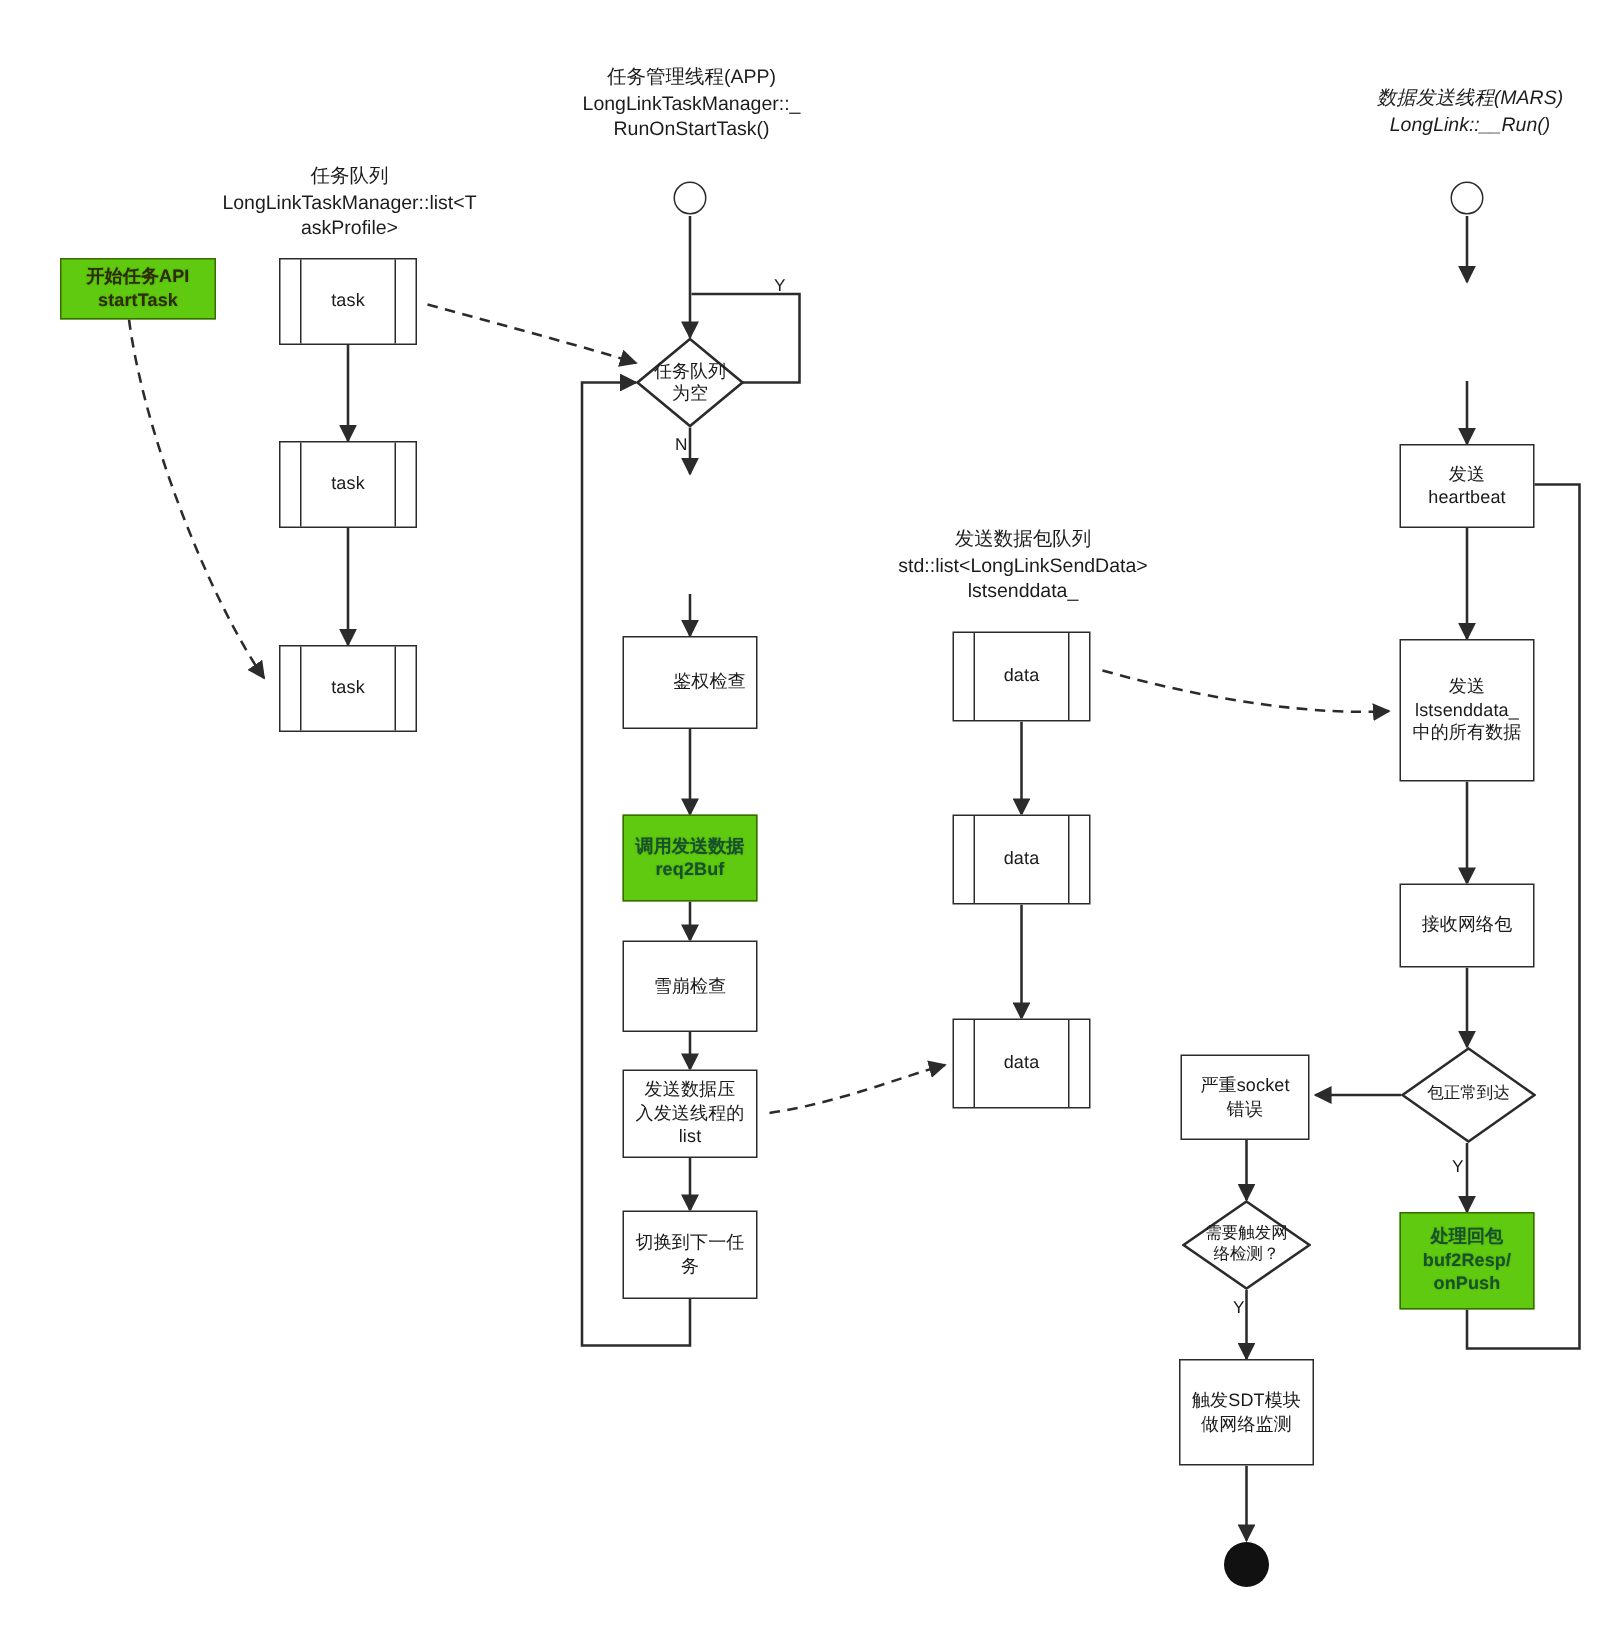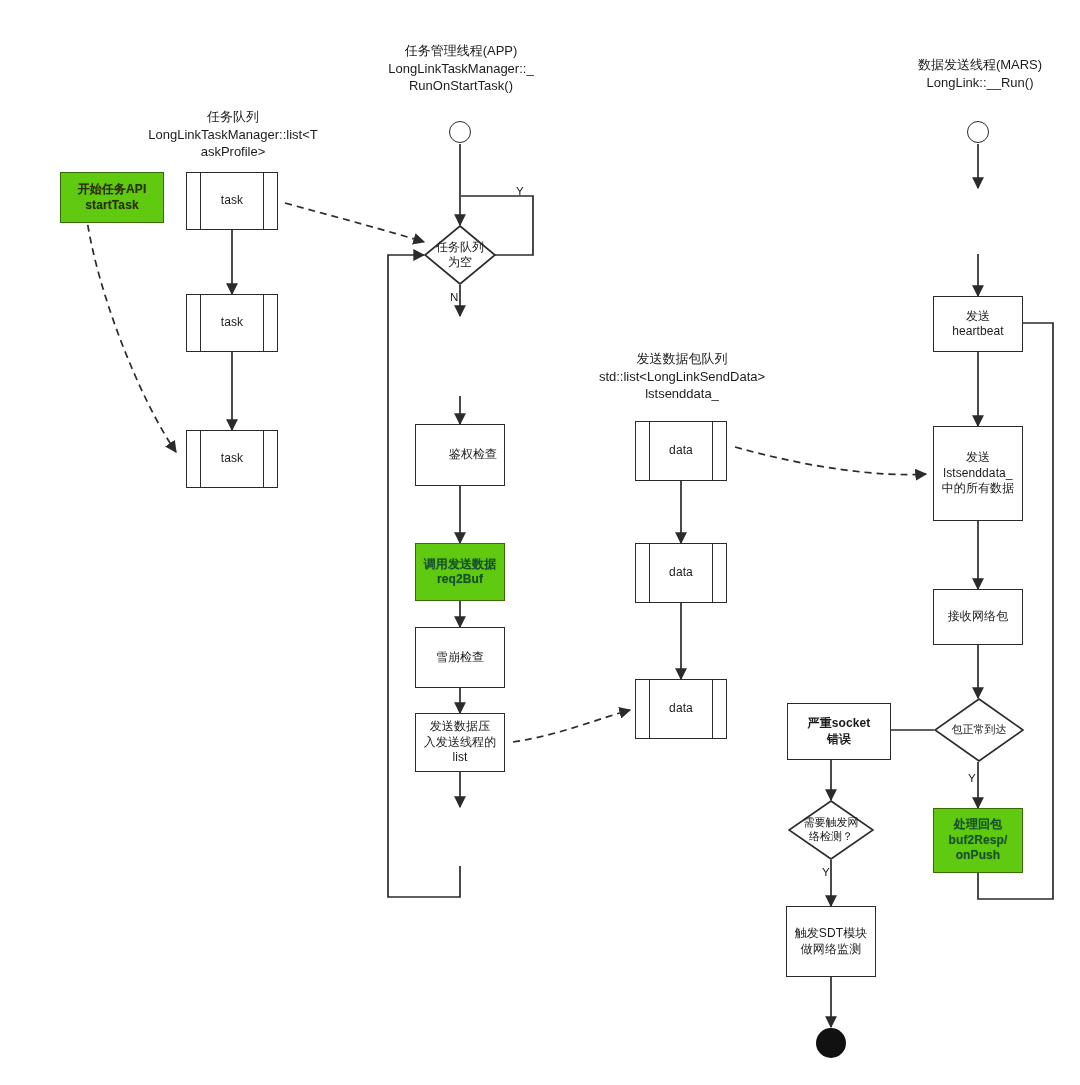--- a/index.html
+++ b/index.html
@@ -185,24 +185,24 @@
 askProfile&gt;</div>
 
   <div class="title" style="left: 350px; top: 42px; width: 222px; white-space: pre-line;">任务管理线程(APP)
 LongLinkTaskManager::_
 RunOnStartTask()</div>
 
   <div class="title" style="left: 568px; top: 350px; width: 228px; white-space: pre-line;">发送数据包队列
 std::list&lt;LongLinkSendData&gt;
 lstsenddata_</div>
 
-  <div class="title" style="left: 890px; top: 56px; width: 180px; white-space: pre-line;">数据发送线程(MARS)
+  <div class="title" style="left: 890px; top: 56px; width: 180px; white-space: pre-line; font-style: italic;">数据发送线程(MARS)
 LongLink::__Run()</div>
 
-  <div class="node start-green" style="left: 60px; top: 172px; width: 104px; height: 51px; white-space: pre-line;">开始任务API
+  <div class="node start-green" style="left: 40px; top: 172px; width: 104px; height: 41px; white-space: pre-line;">开始任务API
 startTask</div>
 
   <div class="node queue" style="left:186px; top:172px; width:92px; height:58px;">task</div>
 
   <div class="node queue" style="left:186px; top:294px; width:92px; height:58px;">task</div>
 
   <div class="node queue" style="left:186px; top:430px; width:92px; height:58px;">task</div>
 
   <div class="circle-start" style="left:449px; top:121px;"></div>
 
@@ -223,20 +223,22 @@
 
   <div class="node proc-green" style="left: 415px; top: 543px; width: 90px; height: 58px; white-space: pre-line;">调用发送数据
 req2Buf</div>
 
   <div class="node proc" style="left:415px; top:627px; width:90px; height:61px;">雪崩检查</div>
 
   <div class="node proc" style="left: 415px; top: 713px; width: 90px; height: 59px; white-space: pre-line;">发送数据压
 入发送线程的
 list</div>
 
+  <div class="node proc" style="left: 415px; top: 807px; width: 90px; height: 59px; white-space: pre-line;">切换到下一任
+务</div>
 
   <div class="node queue" style="left:635px; top:421px; width:92px; height:60px;">data</div>
 
   <div class="node queue" style="left:635px; top:543px; width:92px; height:60px;">data</div>
 
   <div class="node queue" style="left:635px; top:679px; width:92px; height:60px;">data</div>
 
   <div class="circle-start" style="left:967px; top:121px;"></div>
 
 
@@ -255,21 +257,21 @@
     </svg>
     <div class="dlabel" style="font-size:11px;">包正常到达</div>
   </div>
 
   <div class="edge-label" style="left:968px; top:772px;">Y</div>
 
   <div class="node proc-green" style="left: 933px; top: 808px; width: 90px; height: 65px; white-space: pre-line;">处理回包
 buf2Resp/
 onPush</div>
 
-  <div class="node proc" style="left: 787px; top: 703px; width: 104px; height: 57px; white-space: pre-line; font-weight: bold;">严重socket
+  <div class="node proc" style="left: 787px; top: 703px; width: 86px; height: 57px; white-space: pre-line;">严重socket
 错误</div>
 
   <div class="diamond-wrap" style="left:788px; top:800px; width:86px; height:60px;">
     <svg class="dshape" viewBox="0 0 86 60">
       <polygon points="43,1 85,30 43,59 1,30" fill="#ffffff" stroke="#2b2b2b" stroke-width="1.7"></polygon>
     </svg>
     <div class="dlabel" style="font-size: 11px; white-space: pre-line;">需要触发网
 络检测？</div>
   </div>
 

